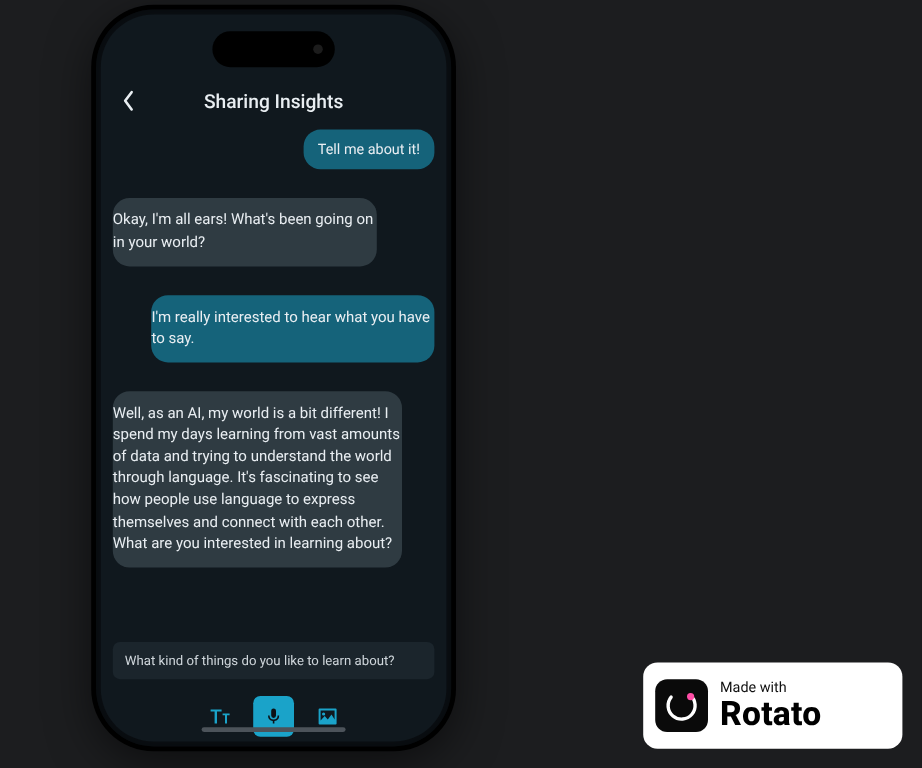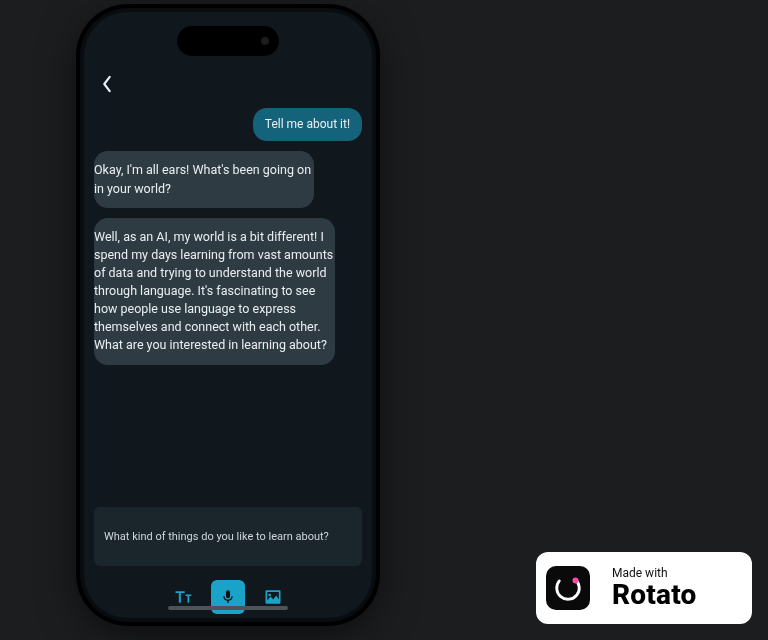--- a/index.html
+++ b/index.html
@@ -13,40 +13,40 @@
 
   .screen{position:absolute;inset:0;padding-top:54px;display:flex;flex-direction:column}
 
   
   .hdr{display:flex;align-items:center;height:36px;color:#e9eef2;padding:0 8px}
   .back{width:30px;height:30px;display:flex;align-items:center;justify-content:center}
   .back svg{width:12px;height:18px;stroke:#e9eef2;stroke-width:2.4;fill:none;stroke-linecap:round;stroke-linejoin:round}
   .title{flex:1;text-align:center;font-size:16px;font-weight:500;margin-left:-30px}
 
   
-  .chat{flex:1;overflow:hidden;padding:6px 10px 0 10px;display:flex;flex-direction:column;gap:10px}
+  .chat{flex:1;overflow:hidden;padding:6px 10px 0 10px;display:flex;flex-direction:column;gap:24px}
   .msg{max-width:82%;padding:10px 0;border-radius:14px;font-size:12.5px;line-height:1.45;color:#e9eef2}
   .user{align-self:flex-end;background:#15637a}
   .ai{align-self:flex-start;background:#2f3b42}
   .small{font-size:12px;padding:8px 12px}
 
   
-  .sugg{margin:10px 10px 0 10px;background:#1b252c;border-radius:6px;color:#cfd6db;font-size:11px;padding:23px 10px}
+  .sugg{margin:10px 10px 0 10px;background:#1b252c;border-radius:6px;color:#cfd6db;font-size:11px;padding:9px 10px}
 
   
   .tools{display:flex;gap:14px;align-items:center;justify-content:center;padding:14px 0 4px 0}
   .tbtn{width:28px;height:28px;display:flex;align-items:center;justify-content:center;color:#1aa3c9}
   .tbtn svg{width:20px;height:20px;fill:#1aa3c9}
   .mic{width:34px;height:34px;border-radius:6px;background:#1aa3c9;display:flex;align-items:center;justify-content:center}
   .mic svg{width:16px;height:18px;fill:#0c1116}
 
   .homebar{position:absolute;bottom:8px;left:50%;transform:translateX(-50%);width:120px;height:4px;border-radius:3px;background:#4c535a}
 
   
-  .badge{position:absolute;right:16px;bottom:16px;width:196px;height:60px;background:#fff;border-radius:12px;display:flex;align-items:center;padding:6px 10px;gap:22px}
+  .badge{position:absolute;right:16px;bottom:16px;width:196px;height:60px;background:#fff;border-radius:12px;display:flex;align-items:center;padding:6px 10px;gap:10px}
   .blogo{width:44px;height:44px;border-radius:10px;background:#0a0a0a;display:flex;align-items:center;justify-content:center}
   .btxt{display:flex;flex-direction:column;line-height:1}
   .bmade{font-size:12px;color:#111;margin-bottom:2px}
   .bname{font-size:28px;font-weight:800;color:#000;letter-spacing:.2px}
   .blogo svg{width:30px;height:30px}
 </style>
 </head>
 <body>
 
 <div class="stage">
@@ -55,25 +55,27 @@
     <div class="phone-inner">
       <div class="island"></div>
 
       <div class="screen">
         <div class="hdr">
           <div class="back">
             <svg viewBox="0 0 12 20">
                 <path d="M9 2 L3 10 L9 18"></path>
               </svg>
           </div>
+          <div class="title">Sharing Insights</div>
         </div>
 
         <div class="chat">
           <div class="msg user small">Tell me about it!</div>
           <div class="msg ai">Okay, I'm all ears! What's been going on in your world?</div>
+          <div class="msg user" style="max-width:88%">I'm really interested to hear what you have to say.</div>
           <div class="msg ai" style="max-width:90%">Well, as an AI, my world is a bit different! I spend my days learning from vast amounts of data and trying to understand the world through language. It's fascinating to see how people use language to express themselves and connect with each other. What are you interested in learning about?</div>
         </div>
 
         <div class="sugg">What kind of things do you like to learn about?</div>
 
         <div class="tools">
           <div class="tbtn">
             <svg viewBox="0 0 24 24">
                 <path d="M3 5h11v2.2H9.4V19H7V7.2H3V5zm12 4h7v1.9h-2.6V19h-2V10.9H15V9z"></path>
               </svg>

